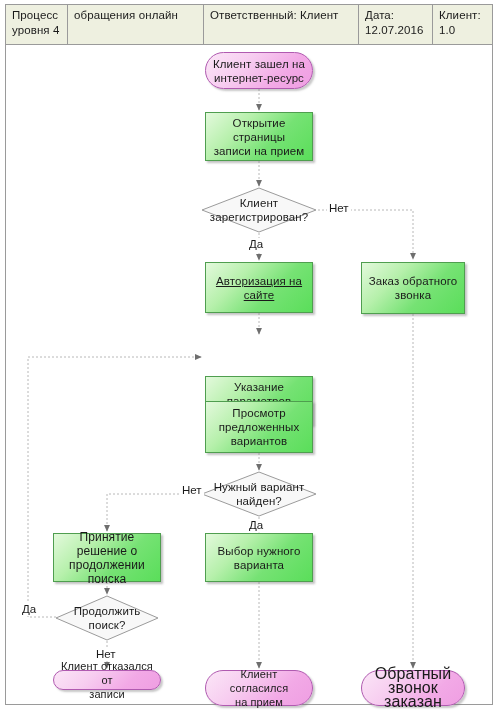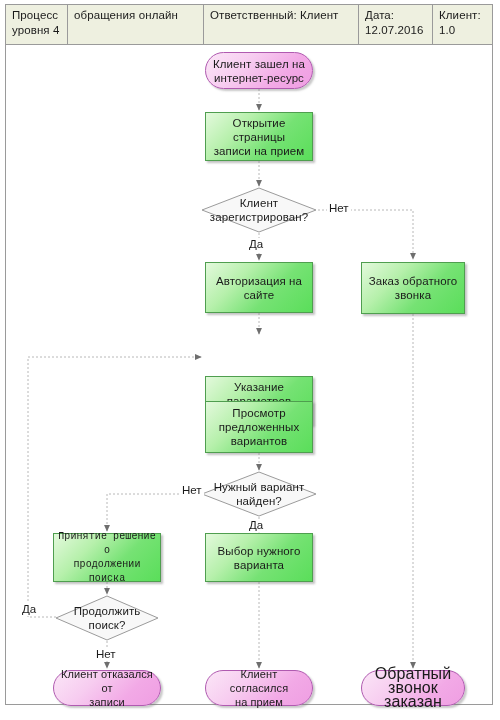--- a/index.html
+++ b/index.html
@@ -153,21 +153,21 @@
     <svg viewBox="0 0 116 46" preserveAspectRatio="none">
       <polygon points="58,1 115,23 58,45 1,23" fill="#f8f8f8" stroke="#9b9b9b" stroke-width="1"></polygon>
     </svg>
   </div>
   <span class="lbl">
     <span style="white-space:pre-line;padding:0;">Клиент
 зарегистрирован?</span>
   </span>
 </div>
 
-<div class="node proc" style="left:205px;top:262px;width:108px;height:51px;">
+<div class="node proc" style="left:205px;top:262px;width:108px;height:51px;text-decoration:underline;">
   <span>
     <span style="white-space:pre-line;padding:0;">Авторизация на
 сайте</span>
   </span>
 </div>
 
 <div class="node proc" style="left:361px;top:262px;width:104px;height:52px;">
   <span>
     <span style="white-space:pre-line;padding:0;">Заказ обратного
 звонка</span>
@@ -196,21 +196,21 @@
     </svg>
   </div>
   <span class="lbl">
     <span style="white-space:pre-line;padding:0;">Нужный вариант
 найден?</span>
   </span>
 </div>
 
 <div class="node proc" style="left:53px;top:533px;width:108px;height:49px;">
   <span>
-    <span style="white-space:pre-line;padding:0;font-size:10px;font-family:Liberation Mono, monospace;">Принятие решение о
+    <span style="white-space:pre-line;padding:0;font-size:12px;">Принятие решение о
 продолжении поиска</span>
   </span>
 </div>
 
 <div class="node proc" style="left:205px;top:533px;width:108px;height:49px;">
   <span>
     <span style="white-space:pre-line;padding:0;">Выбор нужного
 варианта</span>
   </span>
 </div>
@@ -220,21 +220,21 @@
     <svg viewBox="0 0 104 46" preserveAspectRatio="none">
       <polygon points="52,1 103,23 52,45 1,23" fill="#f8f8f8" stroke="#9b9b9b" stroke-width="1"></polygon>
     </svg>
   </div>
   <span class="lbl">
     <span style="white-space:pre-line;padding:0;">Продолжить
 поиск?</span>
   </span>
 </div>
 
-<div class="node term" style="left:53px;top:670px;width:108px;height:36px;">
+<div class="node term" style="left:53px;top:670px;width:108px;height:20px;">
   <span>
     <span style="white-space:pre-line;padding:0;font-size:11px;">Клиент отказался от
 записи</span>
   </span>
 </div>
 
 <div class="node term" style="left:205px;top:670px;width:108px;height:36px;">
   <span>
     <span style="white-space:pre-line;padding:0;font-size:11px;">Клиент согласился
 на прием</span>

